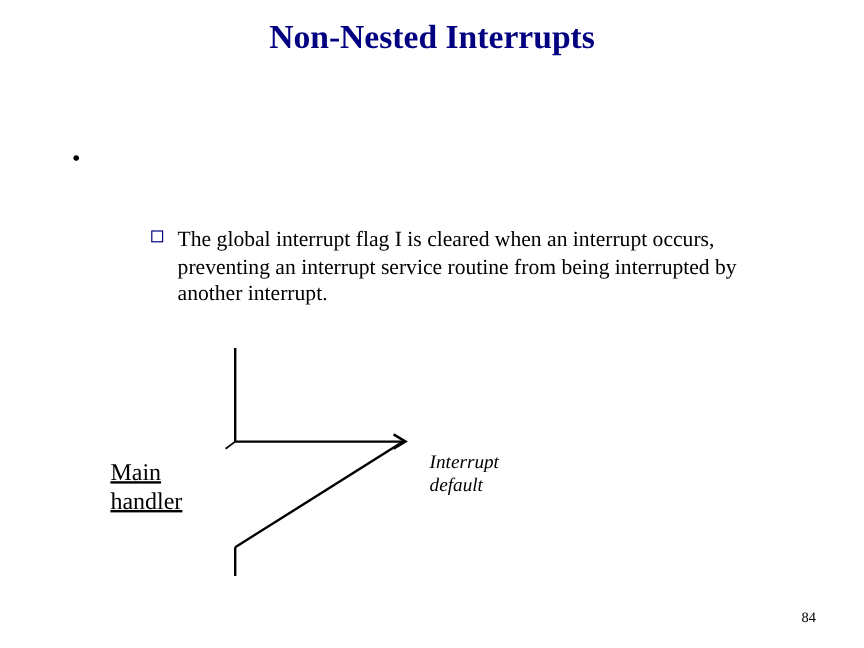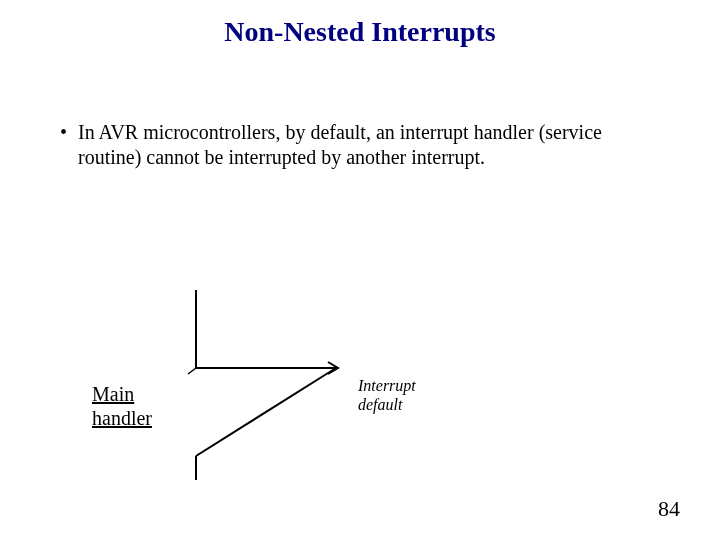--- a/index.html
+++ b/index.html
@@ -78,36 +78,39 @@
     top: 376px;
     left: 358px;
     font-size: 16px;
     line-height: 1.2;
     font-style: italic;
   }
   .pagenum {
     position: absolute;
     bottom: 18px;
     right: 40px;
-    font-size: 22px;
+    font-size: 12px;
     color: #000000;
   }
 </style>
 </head>
 <body>
 
 <div class="slide">
 
   <div class="title">Non-Nested Interrupts</div>
 
   <div class="bullet-l1">
     <span class="dot">•</span>
-    <span>In AVR microcontrollers, by default, an interrupt handler (service routine) cannot be interrupted by another interrupt.</span>
   </div>
 
+  <div class="bullet-l2">
+    <span class="sq"></span>
+    <span>The global interrupt flag I is cleared when an interrupt occurs, preventing an interrupt service routine from being interrupted by another interrupt.</span>
+  </div>
 
   <svg class="diagram" viewBox="0 0 170 190">
 
     <line x1="16" y1="0" x2="16" y2="78" stroke="#000" stroke-width="2"></line>
 
     <line x1="16" y1="78" x2="156" y2="78" stroke="#000" stroke-width="2"></line>
     <polyline points="148,72 158,78 148,84" fill="none" stroke="#000" stroke-width="2"></polyline>
 
     <line x1="8" y1="84" x2="16" y2="78" stroke="#000" stroke-width="1.5"></line>
 

